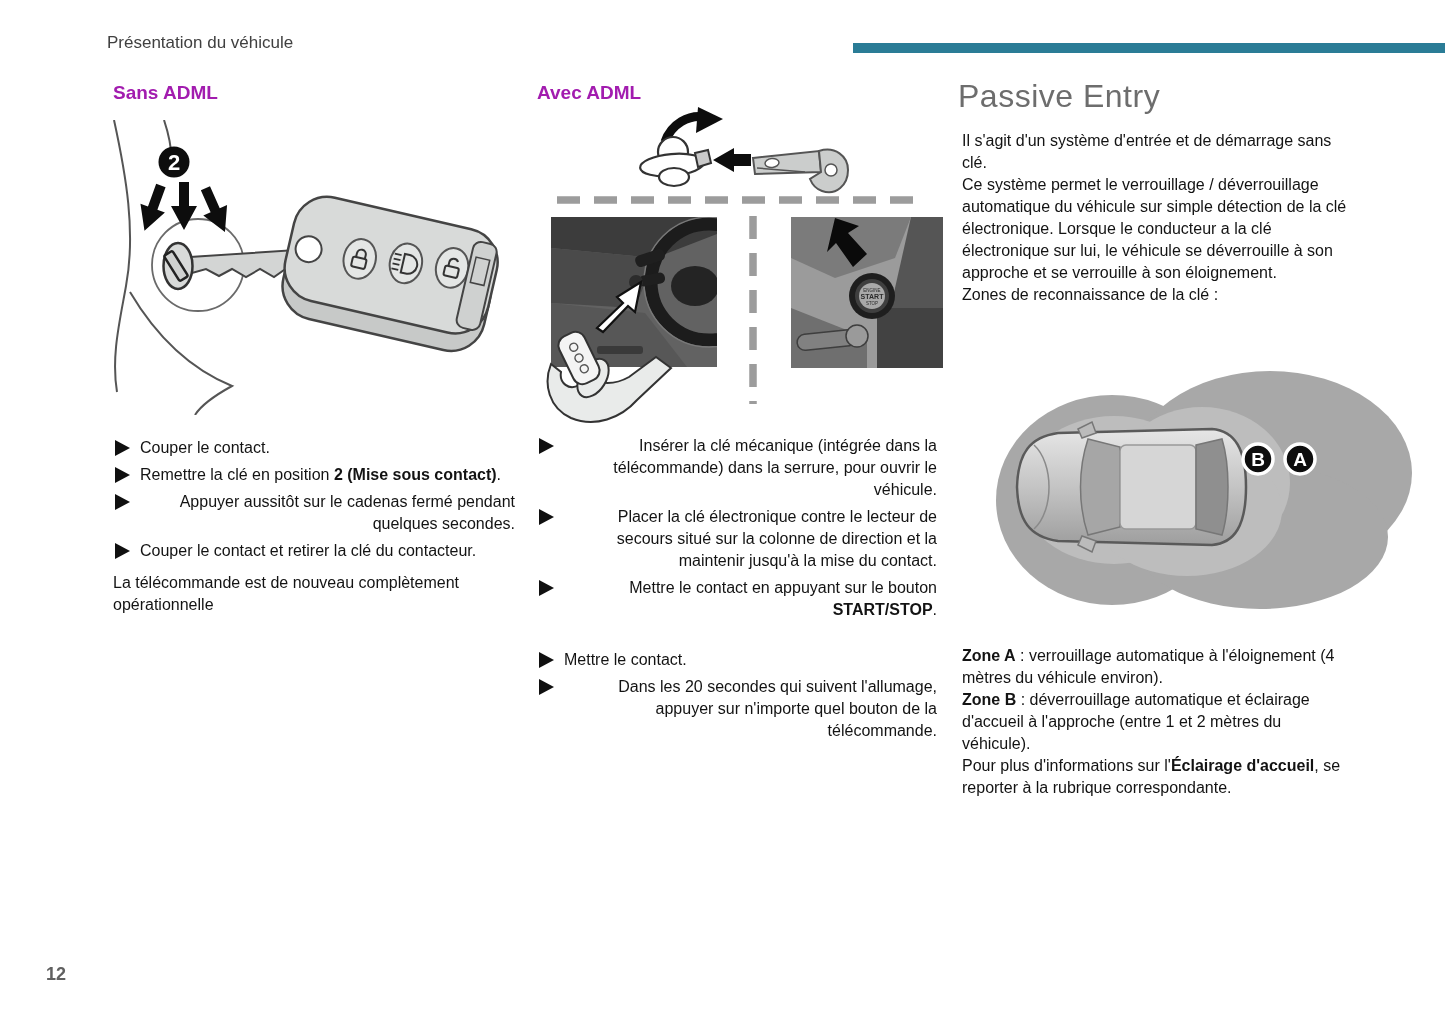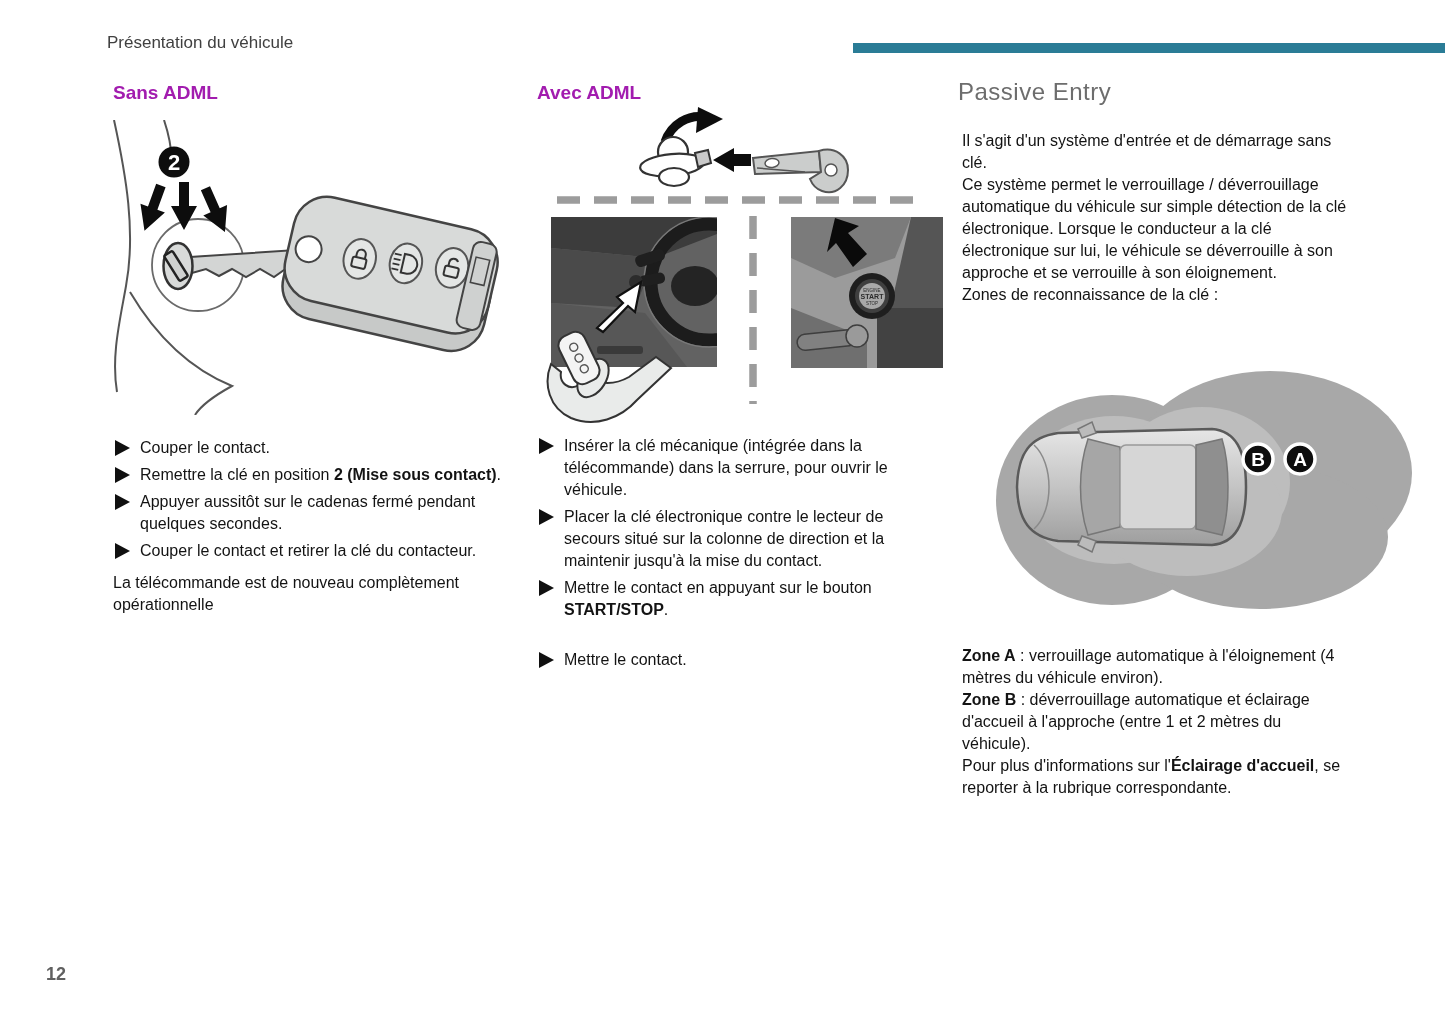--- a/index.html
+++ b/index.html
@@ -5,27 +5,27 @@
   html,body{margin:0;padding:0;}
   body{
     width:1445px;height:1018px;position:relative;background:#ffffff;
     font-family:"Liberation Sans","DejaVu Sans",sans-serif;color:#131313;
     overflow:hidden;
   }
   .abs{position:absolute;}
   .breadcrumb{left:107px;top:33px;font-size:17px;color:#404040;}
   .accent-bar{left:853px;top:43px;width:592px;height:10px;background:#2a7c96;}
   .col-title{font-size:19px;font-weight:bold;color:#a21caf;}
-  .pe-title{left:958px;top:78px;font-size:24px;color:#6d6d6d;letter-spacing:0.5px;}
+  .pe-title{left:958px;top:78px;font-size:32px;color:#6d6d6d;letter-spacing:0.5px;}
   .body-text{font-size:16px;line-height:22px;}
   .bullet{display:flex;margin:0 0 5px 0;}
   .tri{flex:0 0 auto;width:0;height:0;border-left:15px solid #101010;
        border-top:8.5px solid transparent;border-bottom:8.5px solid transparent;
        margin:3px 10px 0 2px;}
-  .btxt{display:block;}
+  .btxt{display:block;text-align:right;}
   .note{margin:10px 0 10px 0;}
   .group-b{margin-top:28px;}
   .pagenum{left:46px;top:964px;font-size:18px;font-weight:bold;color:#606060;}
   b{font-weight:bold;}
   svg .ln{fill:none;stroke:#555;stroke-width:2px;}
   svg text{font-family:"Liberation Sans","DejaVu Sans",sans-serif;}
 </style>
 </head>
 <body>
 
@@ -195,20 +195,24 @@
   </div>
   <div class="bullet">
     <span class="tri"></span>
     <span class="btxt"><span>Mettre le contact en appuyant sur le bouton </span><b>START/STOP</b><span>.</span></span>
   </div>
   <div class="group-b">
     <div class="bullet">
       <span class="tri"></span>
       <span class="btxt"><span>Mettre le contact.</span></span>
     </div>
+    <div class="bullet">
+      <span class="tri"></span>
+      <span class="btxt"><span>Dans les 20 secondes qui suivent l'allumage, appuyer sur n'importe quel bouton de la télécommande.</span></span>
+    </div>
   </div>
 </div>
 
 <div class="abs pe-title">Passive Entry</div>
 
 <div class="abs body-text" style="left:962px;top:130px;width:392px;">
   <div>Il s'agit d'un système d'entrée et de démarrage sans clé.</div>
   <div>Ce système permet le verrouillage / déverrouillage automatique du véhicule sur simple détection de la clé électronique. Lorsque le conducteur a la clé électronique sur lui, le véhicule se déverrouille à son approche et se verrouille à son éloignement.</div>
   <div>Zones de reconnaissance de la clé :</div>
 </div>

